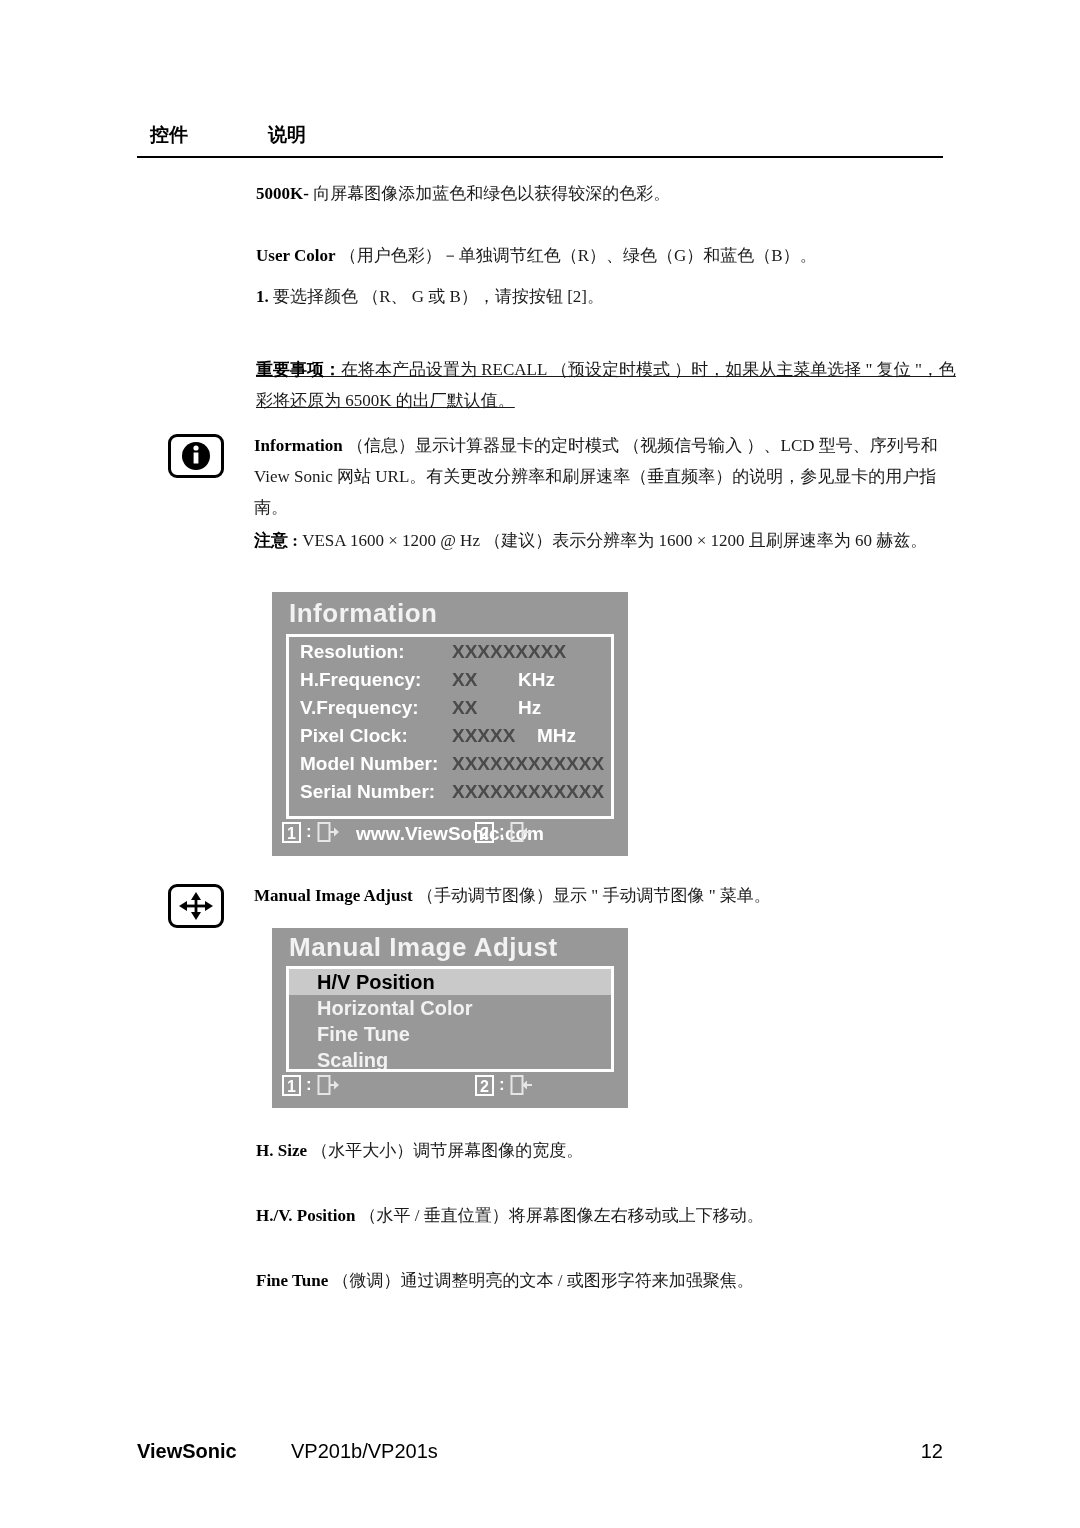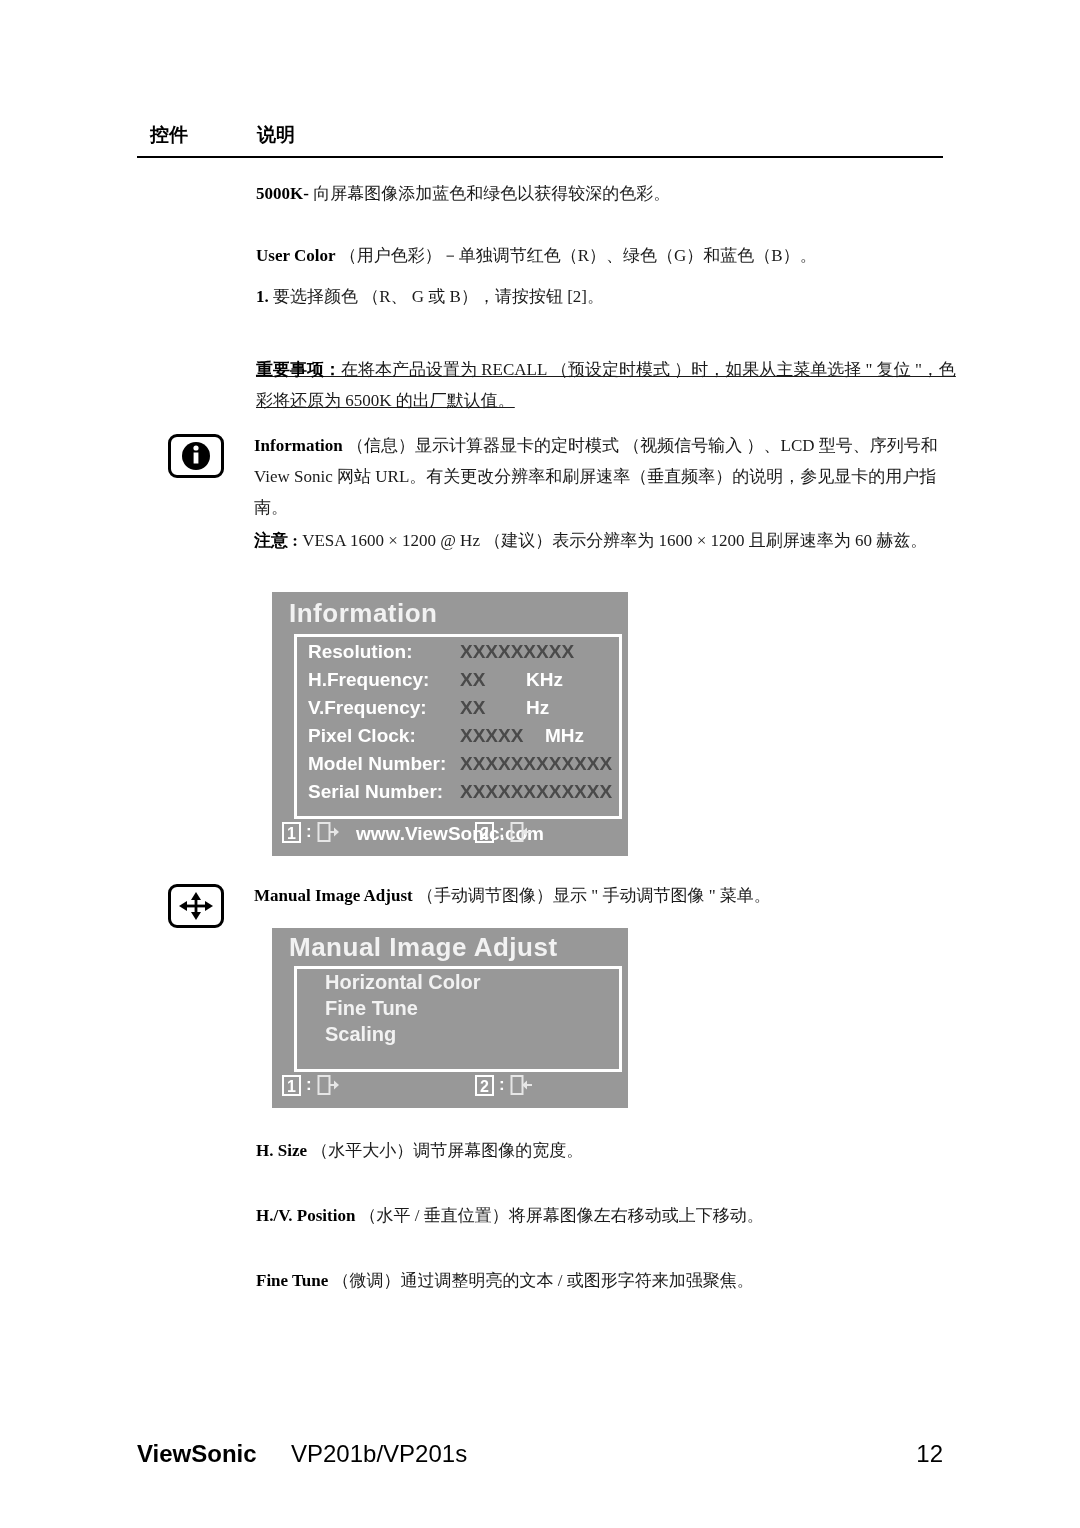--- a/index.html
+++ b/index.html
@@ -34,21 +34,21 @@
     font-weight: bold;
     font-size: 19px;
     color: #000;
   }
   .col-header .ch-ctrl {
     position: absolute;
     left: 0; top: 0;
   }
   .col-header .ch-desc {
     position: absolute;
-    left: 107px; top: 0;
+    left: 118px; top: 0;
   }
   .hrule {
     position: absolute;
     left: 137px;
     top: 156px;
     width: 806px;
     height: 2px;
     background: #000;
   }
 
@@ -107,21 +107,20 @@
   .osd-title {
     position: absolute;
     color: #f2f2f2;
     font-size: 26px;
     letter-spacing: 0.5px;
   }
   .osd-inner {
     position: absolute;
     border: 3px solid #ffffff;
     box-sizing: border-box;
-    margin-left: 8px;
   }
 
   
   #osd-information {
     left: 272px;
     top: 592px;
     width: 356px;
     height: 264px;
   }
   #osd-information .osd-title { left: 17px; top: 6px; }
@@ -227,21 +226,21 @@
   .keyicon { display:inline-block; width: 24px; height: 22px; }
 
   
   .footer {
     position: absolute;
     left: 137px;
     top: 1440px;
     width: 806px;
     height: 30px;
     font-family: "Liberation Sans", "DejaVu Sans", sans-serif;
-    font-size: 24px;
+    font-size: 20px;
     color: #000;
   }
   .footer .f-brand {
     position: absolute;
     left: 0; top: 0;
     font-weight: bold;
   }
   .footer .f-model {
     position: absolute;
     left: 118px; top: 0;
@@ -369,20 +368,21 @@
     </svg>
   </div>
 
   <div class="para p-manual">
     <span class="bold">Manual Image Adjust</span><span> （手动调节图像）显示 " 手动调节图像 " 菜单。</span>
   </div>
 
   <div class="osd" id="osd-manual">
     <div class="osd-title">Manual Image Adjust</div>
     <div class="osd-inner">
+      <div class="menu-item selected">H/V Position</div>
       <div class="menu-item">Horizontal Color</div>
       <div class="menu-item">Fine Tune</div>
       <div class="menu-item">Scaling</div>
     </div>
 
     <div class="osd-bottom" style="top:146px;">
       <div class="osd-key" style="left:10px; top:0;">
         <span class="keybox">1</span>
         <span class="keysep">:</span>
         <span class="keyicon">

